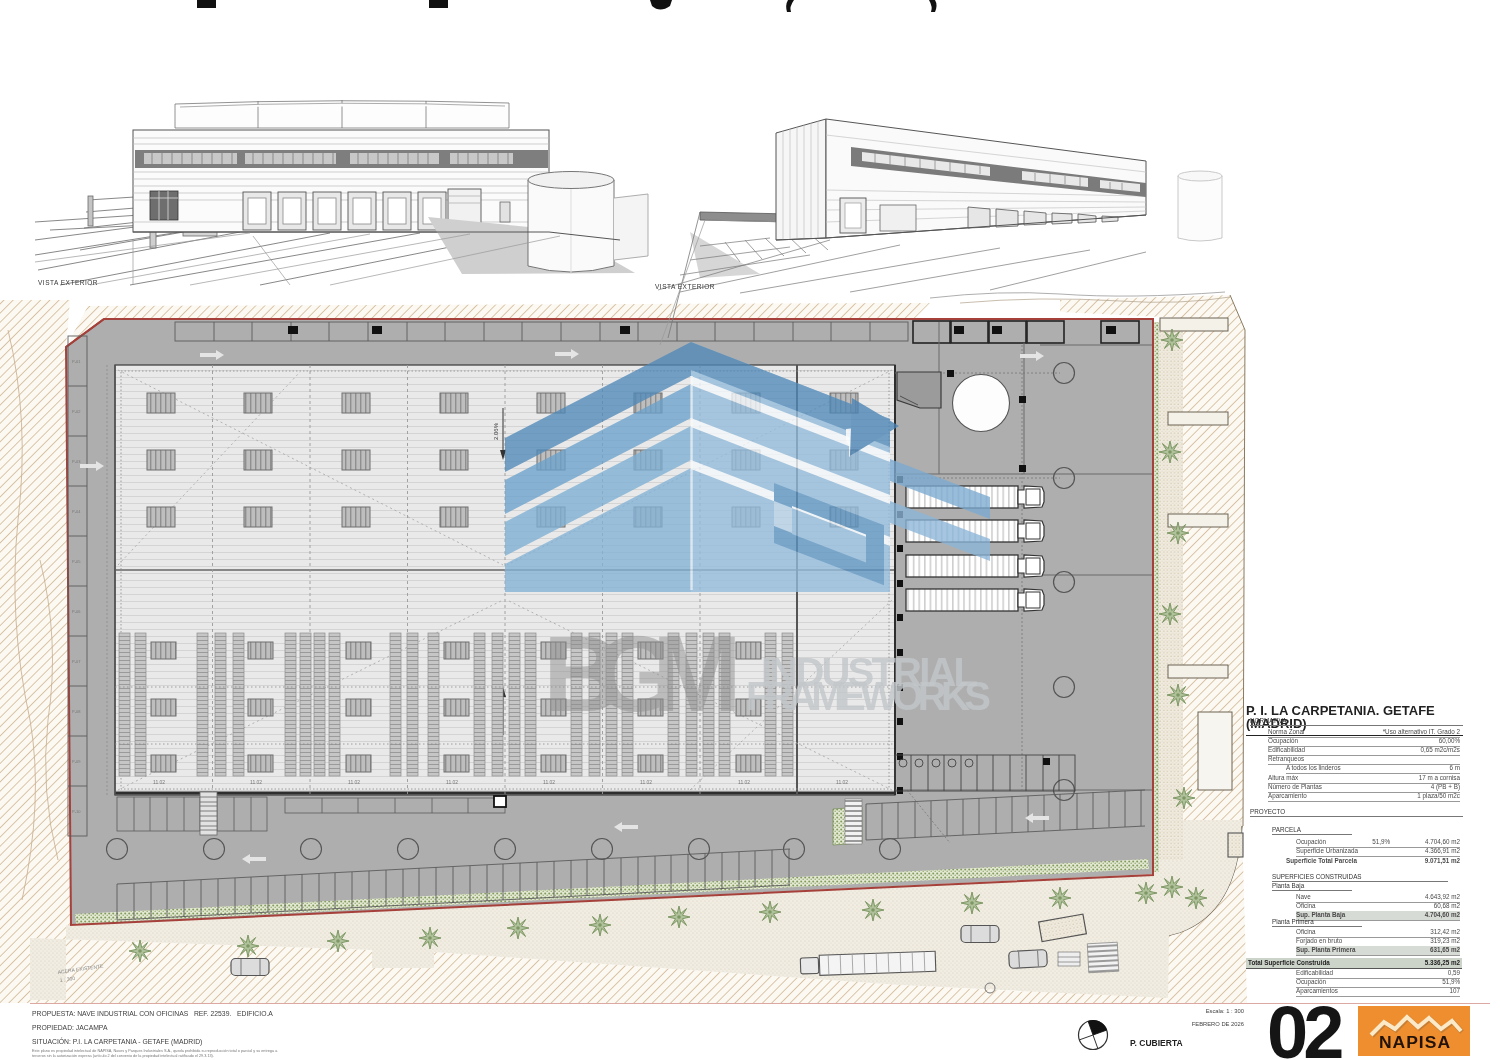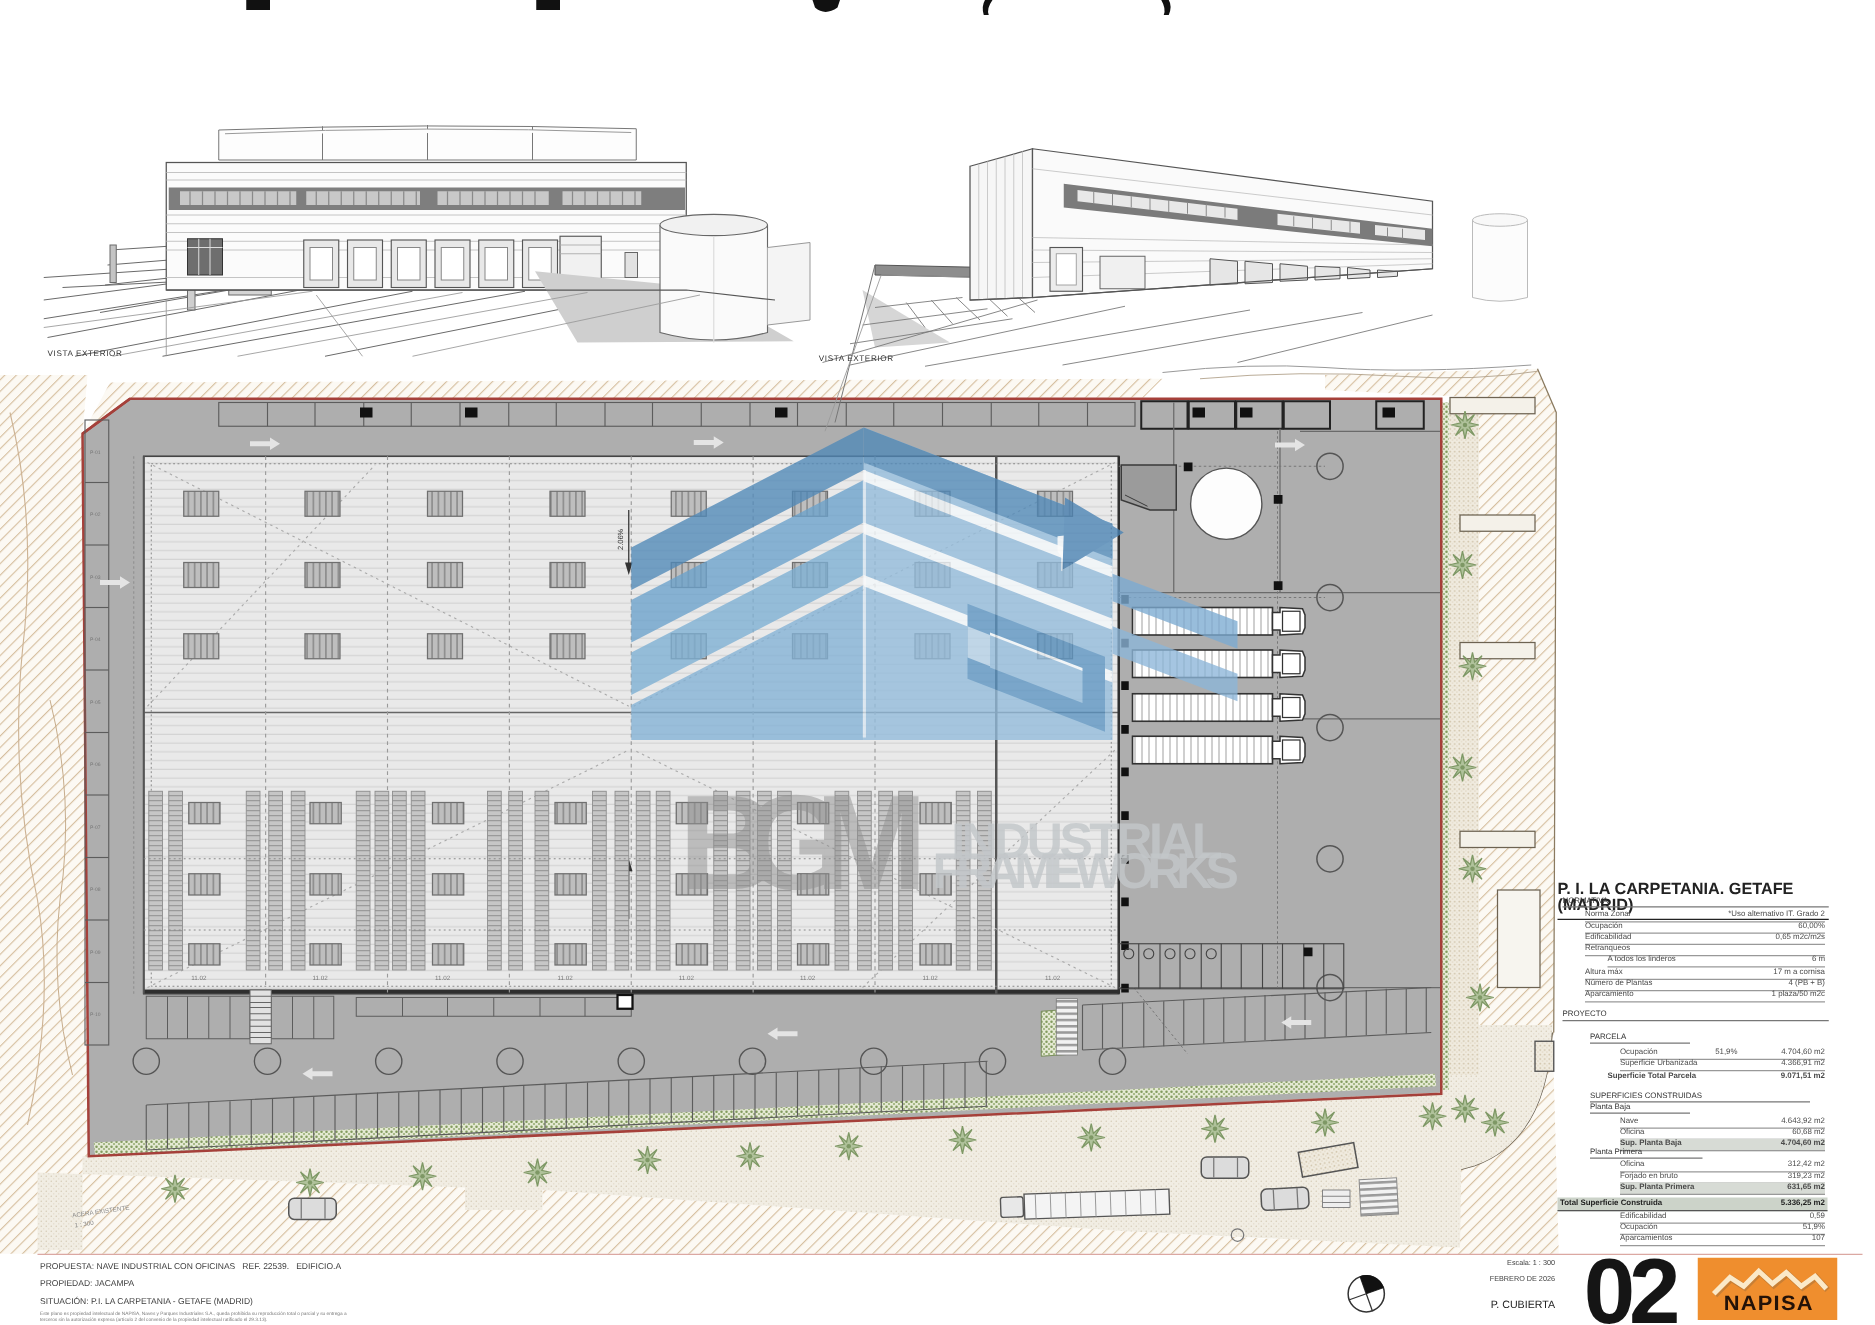--- a/index.html
+++ b/index.html
@@ -950,21 +950,21 @@
 <circle cx="17" cy="17" r="14.5" fill="none" stroke="#333" stroke-width="1.2"></circle>
 <line x1="3" y1="22" x2="31" y2="12" stroke="#333" stroke-width="1"></line>
 <line x1="12" y1="3" x2="22" y2="31" stroke="#333" stroke-width="1"></line>
 <path d="M17,17 L12,3 A14.5,14.5 0 0,1 31,12 Z" fill="#111"></path>
 </svg>
 
 <div class="abs" style="left:1130px;top:1008px;width:114px;text-align:right;font-size:5.8px;color:#444">Escala: 1 : 300</div>
 
 <div class="abs" style="left:1130px;top:1021px;width:114px;text-align:right;font-size:5.8px;color:#444">FEBRERO DE 2026</div>
 
-<div class="abs" style="left:1130px;top:1038px;width:114px;text-align:right;font-size:8.5px;font-weight:normal;color:#222">P. CUBIERTA</div>
+<div class="abs" style="left:1130px;top:1038px;width:114px;font-size:8.5px;font-weight:bold;color:#222">P. CUBIERTA</div>
 
 <div class="abs" style="left:1267px;top:990px;font-size:74px;font-weight:bold;color:#151515;letter-spacing:-5px">02</div>
 
 <svg class="abs" style="left:1358px;top:1006px" width="112" height="50" viewBox="0 0 112 50">
 <rect width="112" height="50" fill="#ef8e2e"></rect>
 <path d="M14,30 L27,17 L38,24 L50,12 L61,22 L72,13 L84,24 L95,16 L104,26" fill="none" stroke="#c87f35" stroke-width="5"></path>
 <path d="M13,29 L26,16 L37,23 L49,11 L60,21 L71,12 L83,23 L94,15 L103,25" fill="none" stroke="#fbe9c8" stroke-width="4"></path>
 <text x="57" y="44" text-anchor="middle" font-family="Liberation Sans" font-weight="bold" font-size="17.5" letter-spacing="1" fill="#231208" transform="scale(1,0.95)">NAPISA</text>
 </svg>
 </div>

